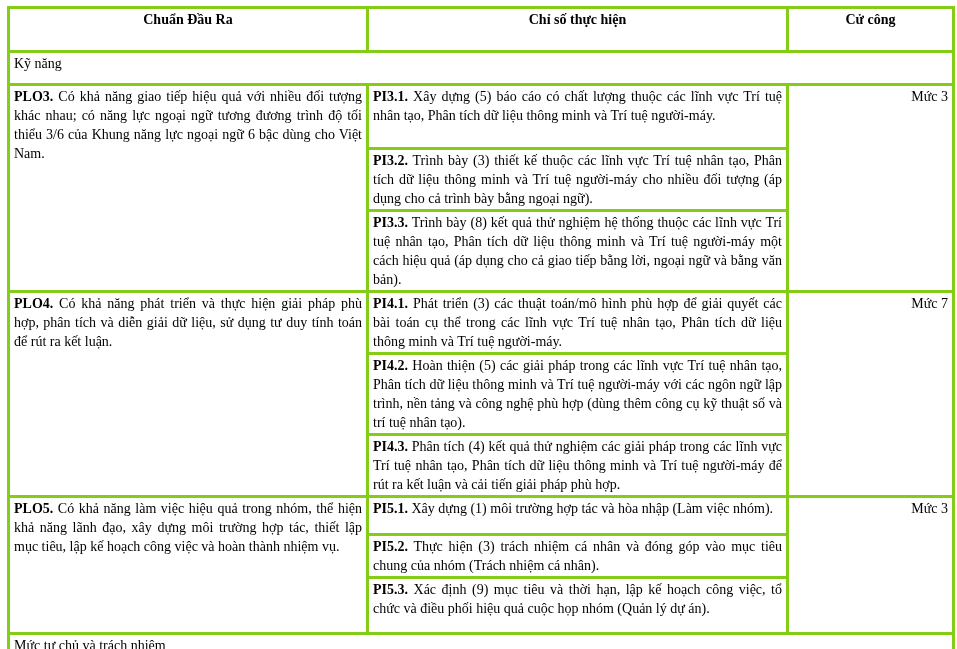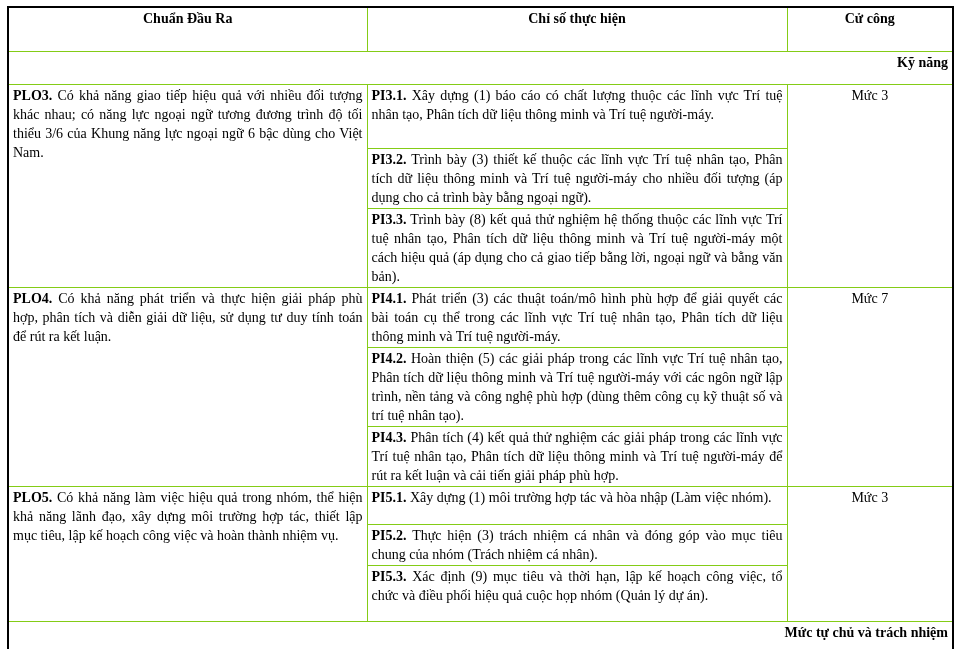--- a/index.html
+++ b/index.html
@@ -17,48 +17,48 @@
     background: #ffffff;
     overflow: hidden;
   }
   table.plo-table {
     border-collapse: collapse;
     table-layout: fixed;
     width: 945px;
     border: 2px solid #000000;
   }
   table.plo-table td, table.plo-table th {
-    border: 1px solid #84cc16;
+    border: 3px solid #84cc16;
     padding: 1px 4px;
     font-size: 14px;
     line-height: 19px;
     vertical-align: top;
     overflow: hidden;
   }
   th.col-head {
     font-weight: bold;
     text-align: center;
     vertical-align: middle;
   }
   td.section-cell {
-    font-weight: bold;
-    text-align: right;
+    font-weight: normal;
+    text-align: left;
     vertical-align: middle;
     margin-left: 38px;
   }
   td.plo-cell {
     text-align: justify;
     vertical-align: middle;
   }
   td.pi-cell {
     text-align: justify;
     vertical-align: top;
   }
   td.level-cell {
-    text-align: center;
+    text-align: right;
     vertical-align: middle;
   }
   .lbl { font-weight: bold; }
 </style>
 </head>
 <body>
 
 <div class="page">
   <table class="plo-table">
     <colgroup>
@@ -78,21 +78,21 @@
       <td class="section-cell" colspan="3">Kỹ năng</td>
     </tr>
 
     <tr style="height:64px">
       <td class="plo-cell" rowspan="3">
         <span class="lbl">PLO3.</span>
         <span>Có khả năng giao tiếp hiệu quả với nhiều đối tượng khác nhau; có năng lực ngoại ngữ tương đương trình độ tối thiểu 3/6 của Khung năng lực ngoại ngữ 6 bậc dùng cho Việt Nam.</span>
       </td>
       <td class="pi-cell">
         <span class="lbl">PI3.1.</span>
-        <span>Xây dựng (1) báo cáo có chất lượng thuộc các lĩnh vực Trí tuệ nhân tạo, Phân tích dữ liệu thông minh và Trí tuệ người-máy.</span>
+        <span>Xây dựng (5) báo cáo có chất lượng thuộc các lĩnh vực Trí tuệ nhân tạo, Phân tích dữ liệu thông minh và Trí tuệ người-máy.</span>
       </td>
       <td class="level-cell" rowspan="3">Mức 3</td>
     </tr>
     <tr style="height:57px">
       <td class="pi-cell">
         <span class="lbl">PI3.2.</span>
         <span>Trình bày (3) thiết kế thuộc các lĩnh vực Trí tuệ nhân tạo, Phân tích dữ liệu thông minh và Trí tuệ người-máy cho nhiều đối tượng (áp dụng cho cả trình bày bằng ngoại ngữ).</span>
       </td>
     </tr>
     <tr style="height:77px">

